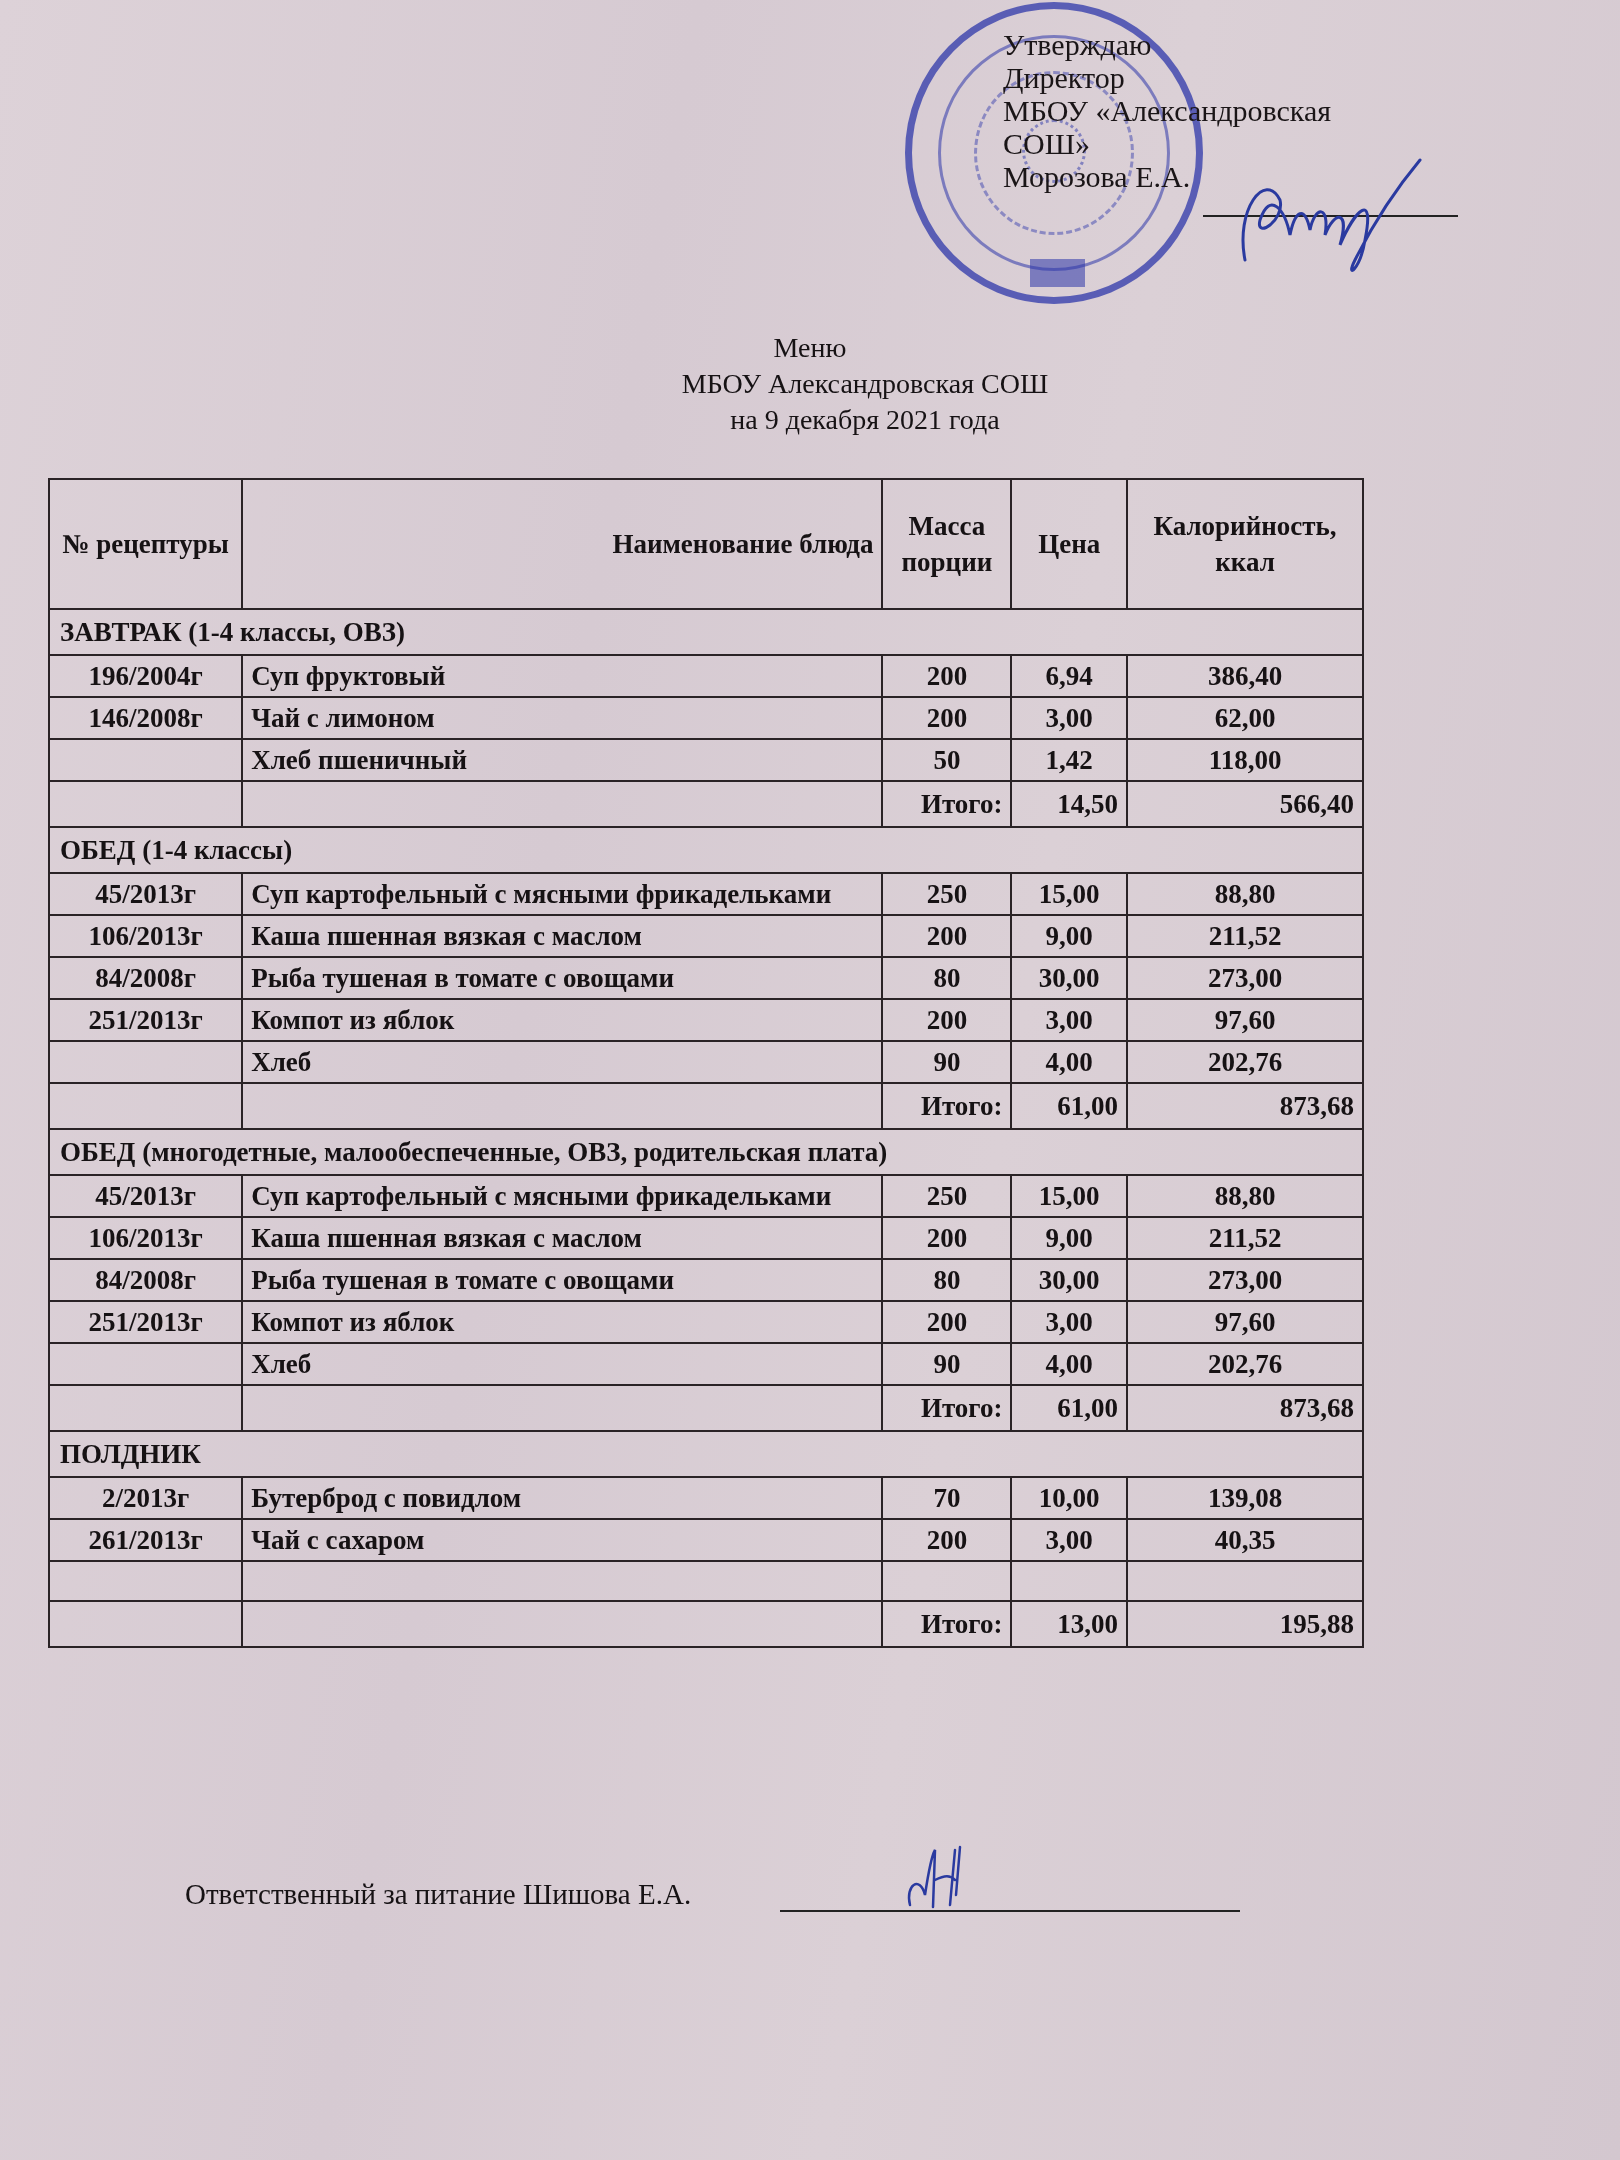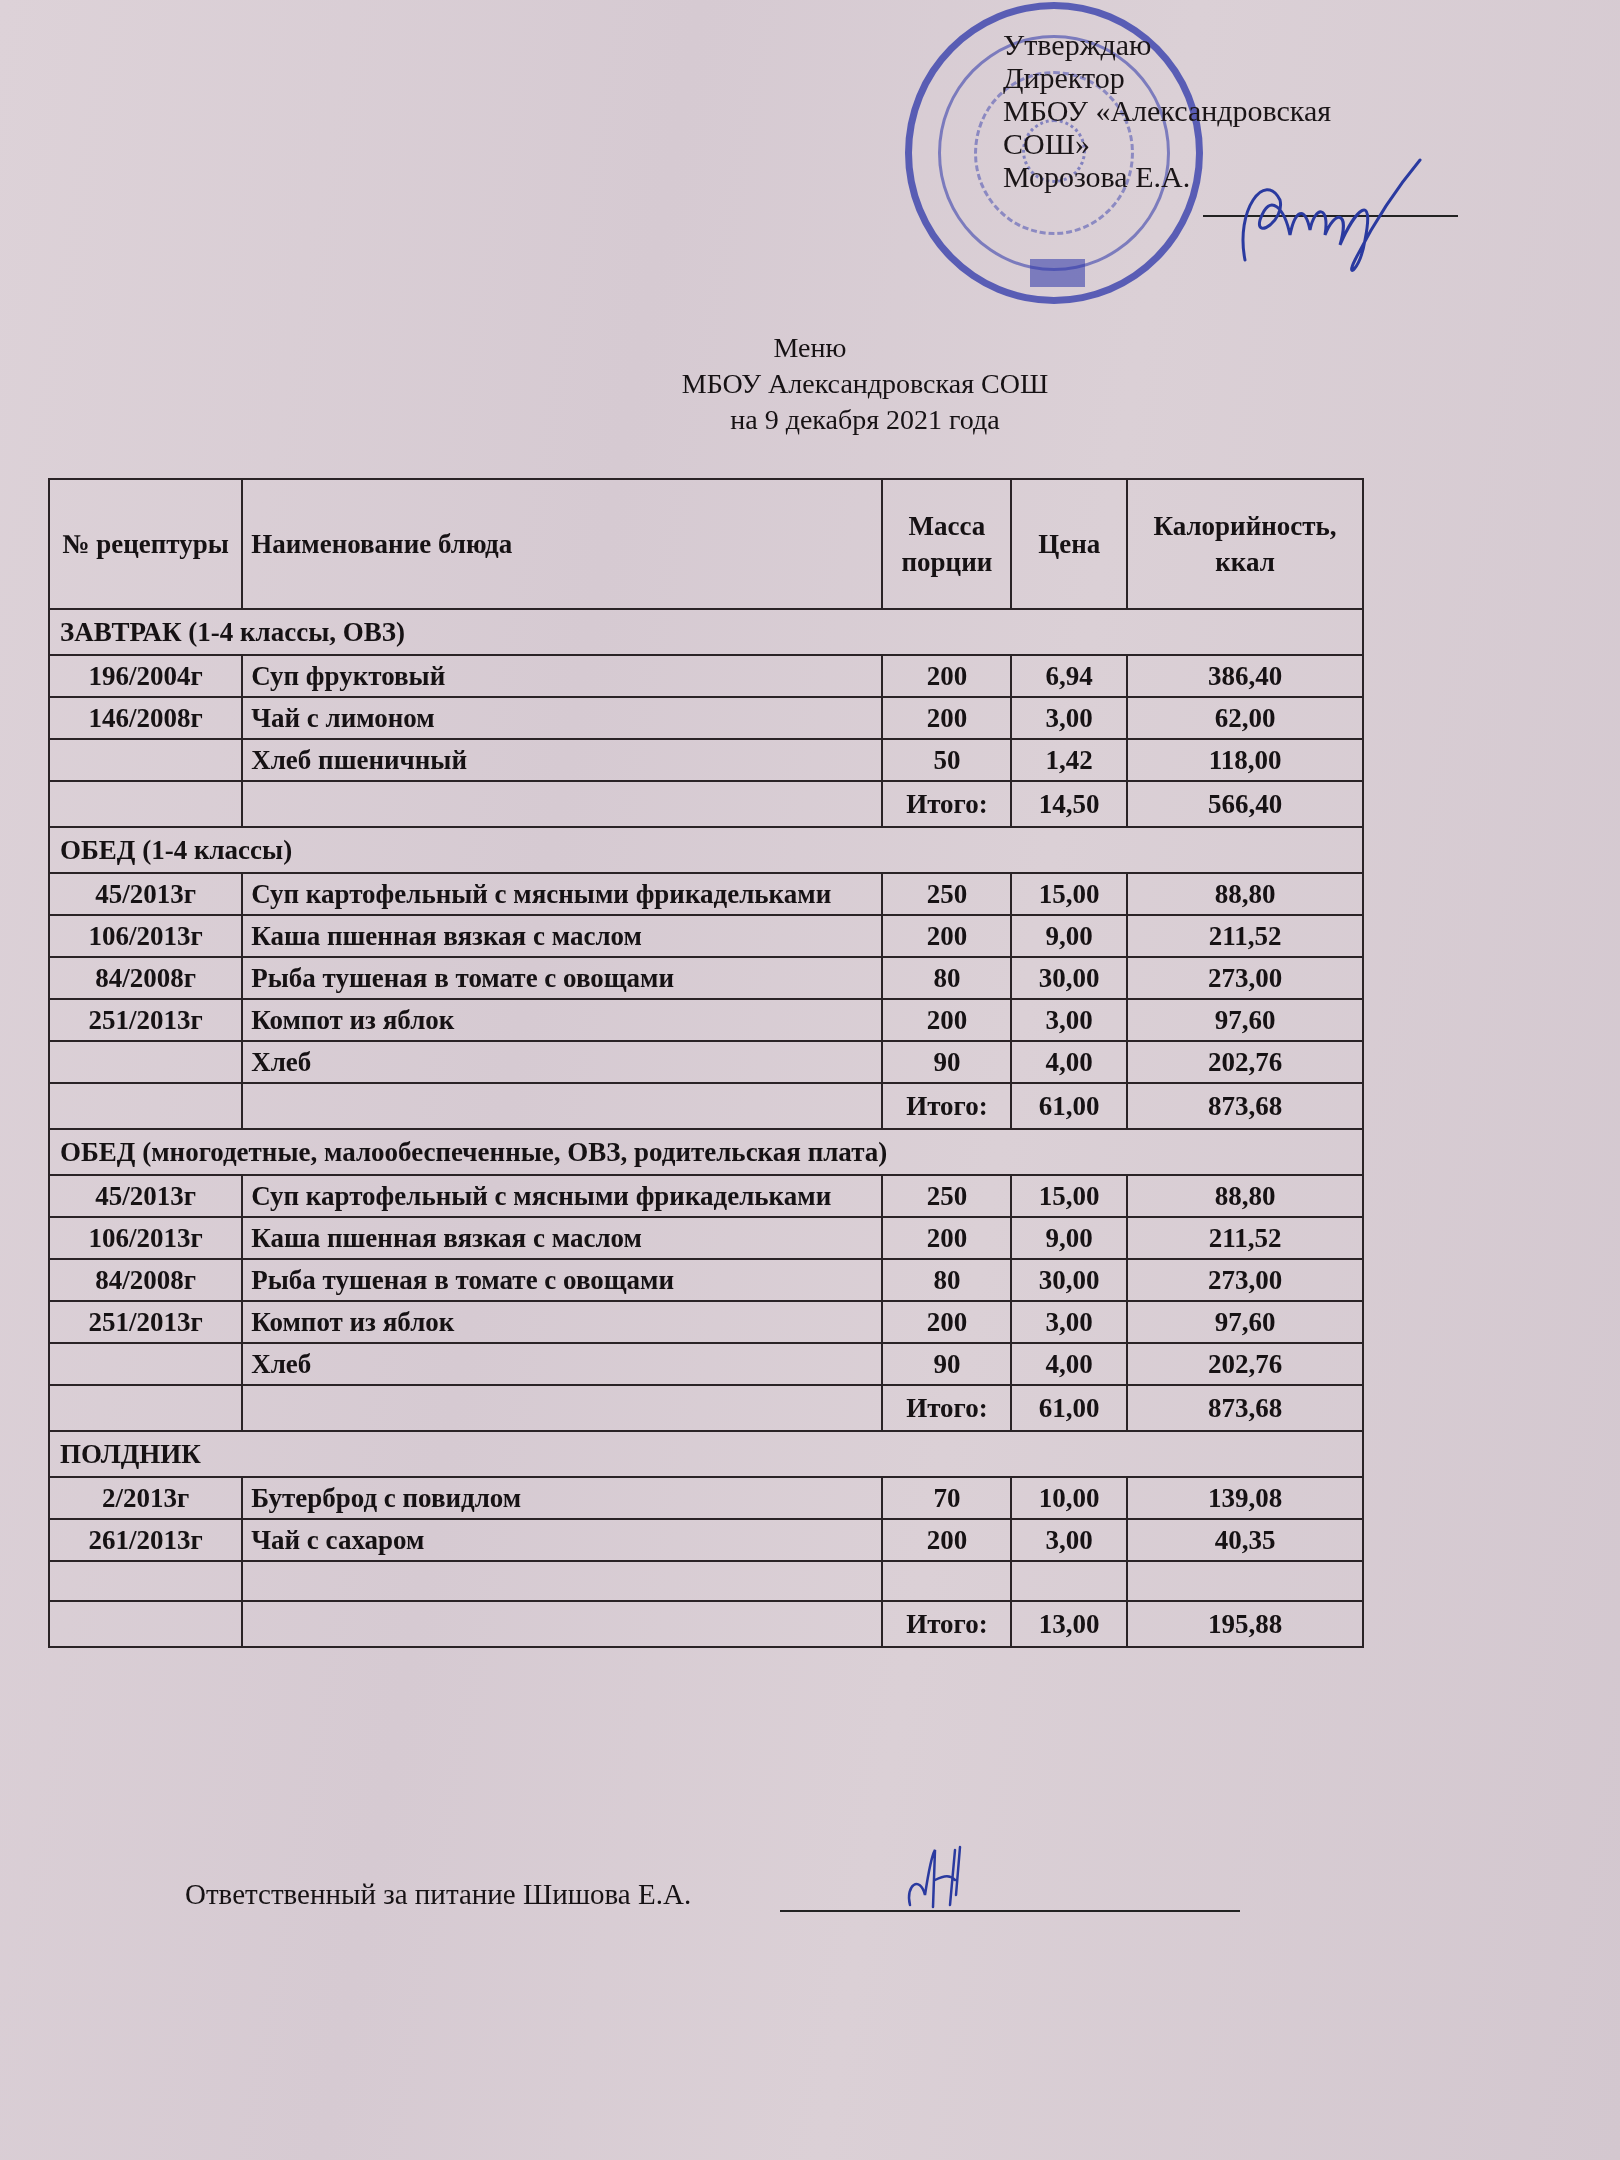--- a/index.html
+++ b/index.html
@@ -61,21 +61,21 @@
   table.menu td, table.menu th {
     border: 2px solid #2a2326; padding: 0 8px; height: 40px;
   }
   table.menu th { height: 128px; font-size: 27px; line-height: 36px; }
   .c-num { width: 190px; text-align: center; }
   .c-name { width: 770px; text-align: left; }
   .c-mass { width: 118px; text-align: center; margin-top: 8px; }
   .c-price { width: 110px; text-align: center; }
   .c-kcal { width: 230px; text-align: center; }
   tr.section td { text-align: left; height: 44px; padding-left: 10px; }
-  tr.total td { height: 44px; }
+  tr.total td { height: 44px; text-align: right; }
   tr.empty td { height: 38px; }
   
   .responsible {
     position: absolute; left: 185px; top: 1878px; font-size: 29px; white-space: nowrap;
   }
   .resp-line {
     position: absolute; left: 780px; top: 1910px; width: 460px; height: 2px; background: #222;
   }
   .signature-resp {
     position: absolute; left: 900px; top: 1845px; width: 80px; height: 70px;
@@ -105,21 +105,21 @@
 <div class="title">
   <div class="t1">Меню</div>
   <div class="t2">МБОУ Александровская СОШ</div>
   <div class="t3">на 9 декабря  2021 года</div>
 </div>
 
 <table class="menu">
   <thead>
     <tr>
       <th class="c-num">№ рецептуры</th>
-      <th class="c-name" style="text-align:left">Наименование блюда</th>
+      <th class="c-name" style="text-align:right">Наименование блюда</th>
       <th class="c-mass">Масса порции</th>
       <th class="c-price">Цена</th>
       <th class="c-kcal">Калорийность, ккал</th>
     </tr>
   </thead>
   <tbody>
 
     <tr class="section">
         <td colspan="5">ЗАВТРАК (1-4 классы, ОВЗ)</td>
       </tr>

